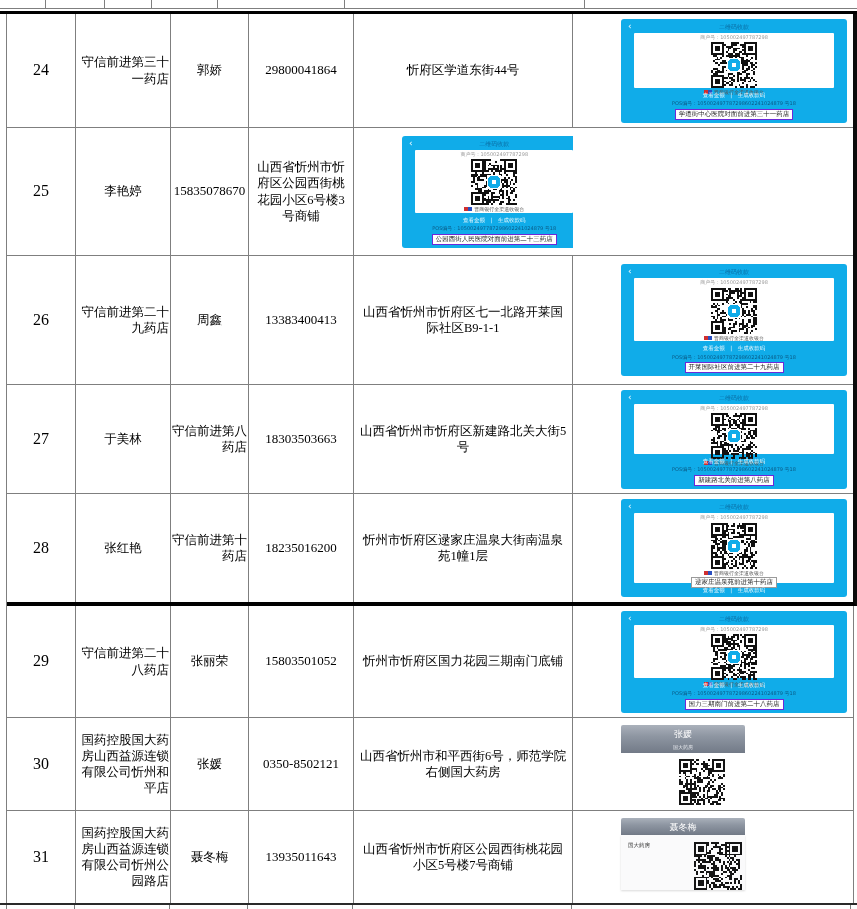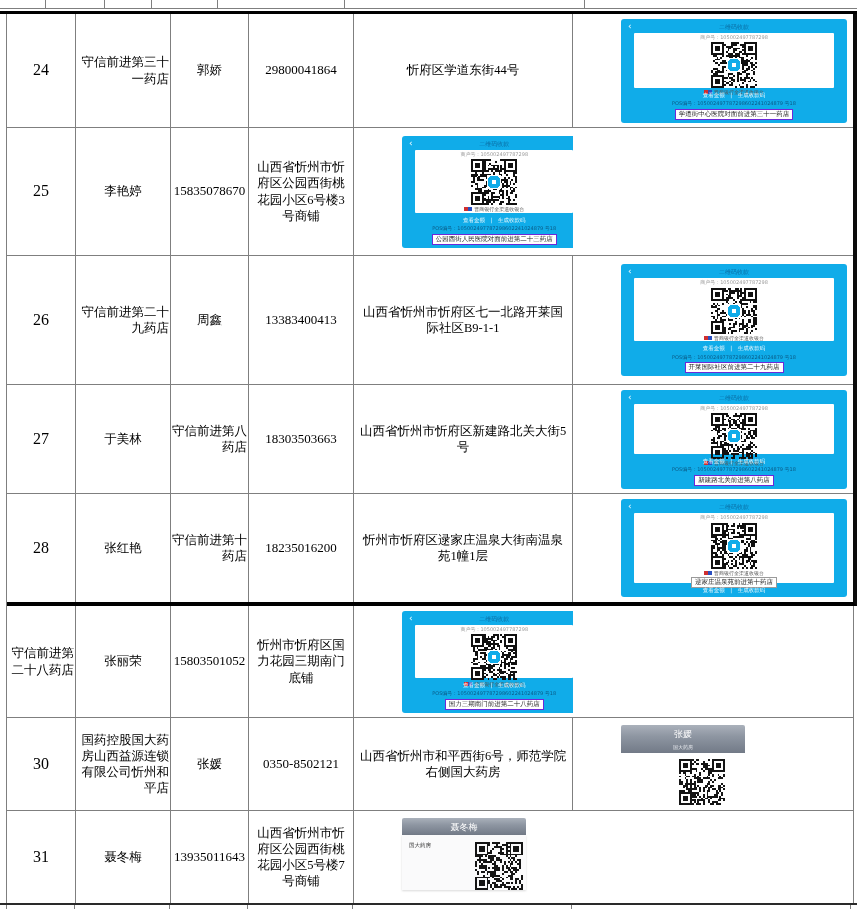--- a/index.html
+++ b/index.html
@@ -1830,20 +1830,21 @@
                 </div>
                 <div class="qb-label inside">逯家庄温泉苑前进第十药店</div>
               </div>
               <div class="qb-links">查看金额　|　生成收款码</div>
             </div>
           </div>
   </div>
       </div>
     <div class="page page2" id="page2">
         <div class="trow" style="height: 112px;">
+    <div class="cell c-no">29</div>
     <div class="cell c-name">守信前进第二十八药店</div>
     <div class="cell c-cont">张丽荣</div>
     <div class="cell c-phone">15803501052</div>
     <div class="cell c-addr">忻州市忻府区国力花园三期南门底铺</div>
     <div class="cell c-img">
             <div class="qbc" style="height: 102px;">
               <div class="qb-title"><span class="qb-back">‹</span><span>二维码收款</span></div>
               <div class="qb-white">
                 <div class="qb-company">忻二维003忻州市守信医药管理数字药品连锁监测有限公司分店</div>
                 <div class="qb-merchant">商户号：105002497787298</div>
@@ -2525,20 +2526,21 @@
                     <rect x="36.80" y="44.16" width="1.84" height="1.84"></rect>
                     <rect x="38.64" y="44.16" width="1.84" height="1.84"></rect>
                     <rect x="40.48" y="44.16" width="1.84" height="1.84"></rect>
                   </g>
                 </svg></div>
             </div>
           </div>
   </div>
         <div class="trow" style="height: 92px;">
     <div class="cell c-no">31</div>
+    <div class="cell c-name">国药控股国大药房山西益源连锁有限公司忻州公园路店</div>
     <div class="cell c-cont">聂冬梅</div>
     <div class="cell c-phone">13935011643</div>
     <div class="cell c-addr">山西省忻州市忻府区公园西街桃花园小区5号楼7号商铺</div>
     <div class="cell c-img top">
             <div class="gcard">
               <div class="g-head">
                 <div class="g-name">聂冬梅</div>
               </div>
               <div class="g-body">
                 <div class="g-body-text">国大药房</div>

